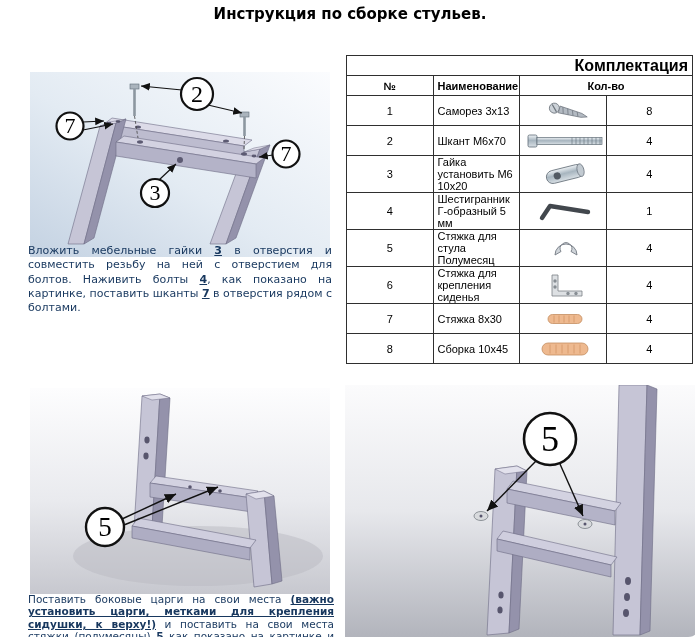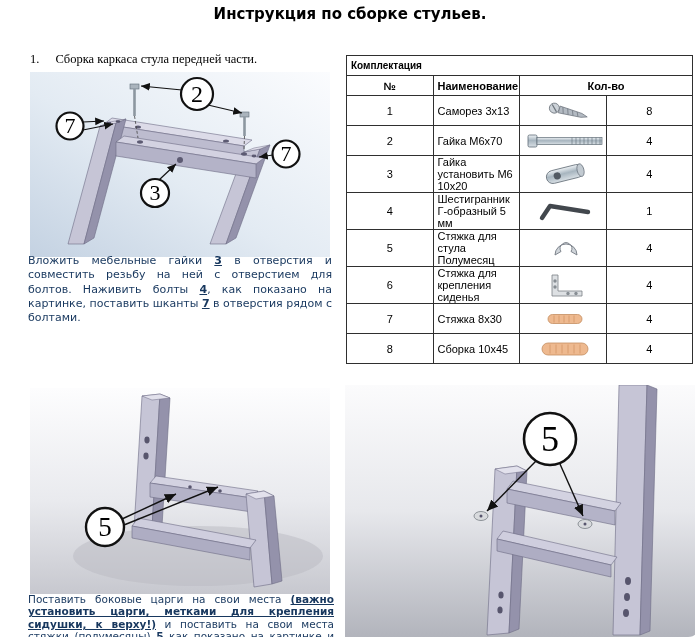--- a/index.html
+++ b/index.html
@@ -7,28 +7,28 @@
         font-family:"Liberation Sans",sans-serif;color:#000;border-radius:12px;}
   .title{position:absolute;top:5px;left:0;width:100%;text-align:center;
          font-family:"DejaVu Sans",sans-serif;font-weight:bold;font-size:15px;margin:0;}
   .step1-heading{position:absolute;left:30px;top:52px;font-family:"Liberation Serif",serif;
          font-size:12.5px;white-space:nowrap;}
   .step1-heading .step-num{margin-right:16px;}
   .diagram1{position:absolute;left:30px;top:72px;}
   .diagram2{position:absolute;left:30px;top:388px;}
   .diagram3{position:absolute;left:345px;top:385px;}
   .instr{color:#17375e;font-family:"DejaVu Sans",sans-serif;text-align:justify;margin:0;}
-  .instr1{position:absolute;left:28px;top:254px;width:304px;font-size:11px;line-height:1.3;}
+  .instr1{position:absolute;left:28px;top:244px;width:304px;font-size:11px;line-height:1.3;}
   .instr2{position:absolute;left:28px;top:593px;width:306px;font-size:10.5px;line-height:1.18;}
   .num{font-weight:bold;text-decoration:underline;}
   .bold-u{font-weight:bold;text-decoration:underline;}
   .table-wrap{position:absolute;left:346px;top:55px;}
   table.parts{border-collapse:collapse;width:347px;font-size:11px;table-layout:fixed;}
   table.parts td{border:1px solid #2f2f2f;padding:0 4px;height:29px;overflow:hidden;}
-  tr.t-title td{height:19px;text-align:left;font-weight:bold;font-size:10px;}
+  tr.t-title td{height:19px;text-align:right;font-weight:bold;font-size:16px;}
   tr.t-head td{height:19px;text-align:center;font-weight:bold;}
   td.c-num{width:26px;text-align:center;}
   td.c-name{width:190px;text-align:left;margin-left:8px;}
   td.c-icon{width:84px;text-align:center;padding:0;}
   td.c-qty{width:27px;text-align:center;}
   td.c-icon svg{vertical-align:middle;}
   .co-text{font-family:"Liberation Serif",serif;fill:#000;text-anchor:middle;}
 </style>
 </head>
 <body>
@@ -40,23 +40,20 @@
       <stop offset="0.45" stop-color="#a7b5bf"></stop>
       <stop offset="1" stop-color="#d9e0e5"></stop>
     </linearGradient>
   </defs>
 </svg>
 
 <div class="page">
 
   <h1 class="title">Инструкция по сборке стульев.</h1>
 
-  <div class="step1-heading">
-    <span class="step-num">1.</span><span>Сборка каркаса стула передней части.</span>
-  </div>
 
   <svg class="diagram1" width="300" height="185" viewBox="0 0 300 185">
     <defs>
       <linearGradient id="bgGrad1" x1="0" y1="1" x2="1" y2="0">
         <stop offset="0" stop-color="#c4d2e2"></stop>
         <stop offset="0.45" stop-color="#e3ebf3"></stop>
         <stop offset="1" stop-color="#fbfcfe"></stop>
       </linearGradient>
       <marker id="ah1" markerWidth="9" markerHeight="9" refX="8" refY="4.5" orient="auto">
         <path d="M0,1 L8,4.5 L0,8 Z" fill="#111"></path>
@@ -160,21 +157,21 @@
               <line x1="48" y1="10.4" x2="50" y2="15.6" stroke="#6e757d" stroke-width="0.7"></line>
               <line x1="53" y1="10.8" x2="55" y2="15.2" stroke="#6e757d" stroke-width="0.7"></line>
             </g>
           </svg>
         </td>
         <td class="c-qty">8</td>
       </tr>
 
       <tr>
         <td class="c-num">2</td>
-        <td class="c-name">Гайка  М6х70</td>
+        <td class="c-name">Шкант  М6х70</td>
         <td class="c-icon">
           <svg width="82" height="26" viewBox="0 0 82 26">
             <rect x="4" y="7" width="9" height="12" rx="1.5" fill="url(#silverV)" stroke="#5e6b76" stroke-width="0.8"></rect>
             <rect x="13" y="9.5" width="65" height="7" fill="url(#silverV)" stroke="#5e6b76" stroke-width="0.7"></rect>
             <g stroke="#5e6b76" stroke-width="0.6">
               <line x1="48" y1="9.5" x2="48" y2="16.5"></line>
                   <line x1="52" y1="9.5" x2="52" y2="16.5"></line>
               <line x1="56" y1="9.5" x2="56" y2="16.5"></line>
                   <line x1="60" y1="9.5" x2="60" y2="16.5"></line>
               <line x1="64" y1="9.5" x2="64" y2="16.5"></line>

